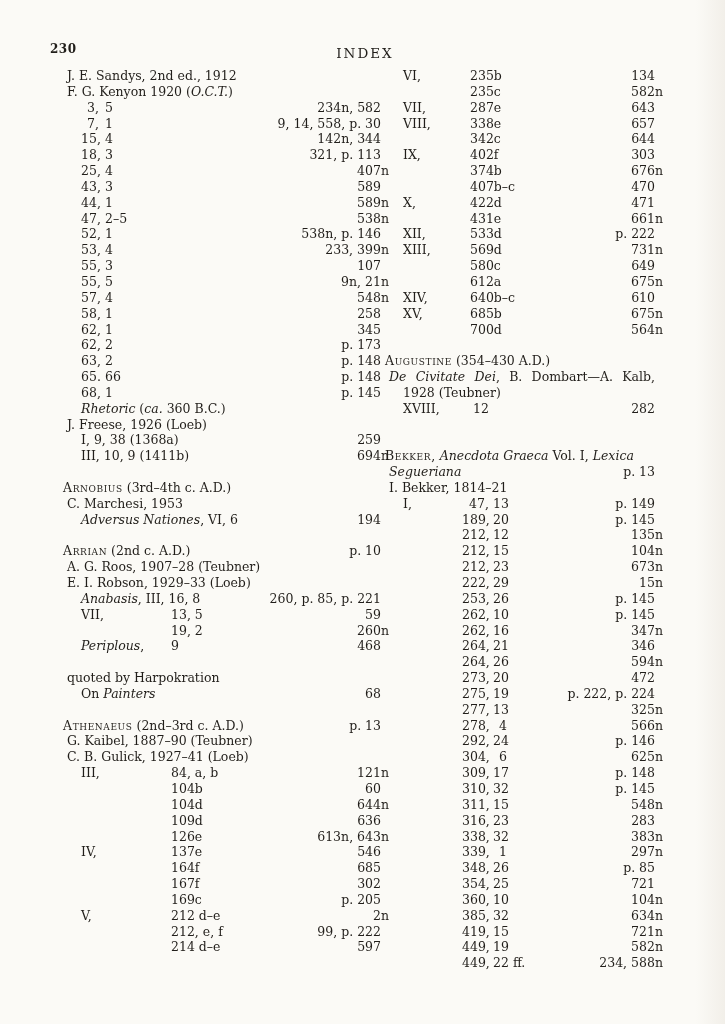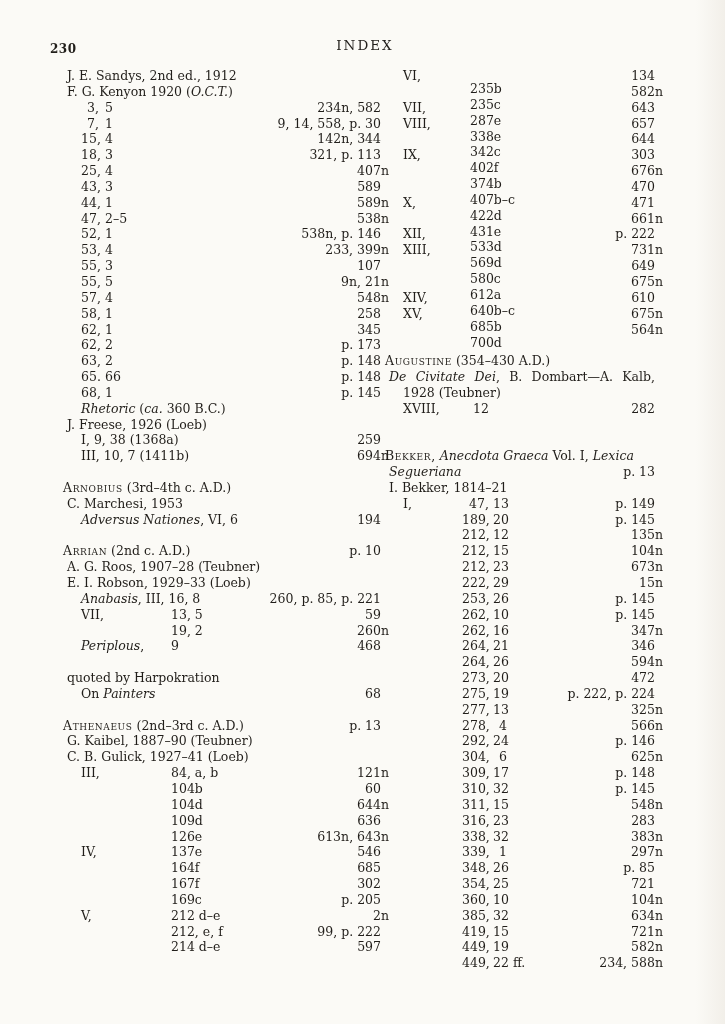--- a/index.html
+++ b/index.html
@@ -3,41 +3,41 @@
 <meta charset="utf-8">
 <style>
   html,body{margin:0;padding:0;}
   body{
     width:725px;height:1024px;position:relative;overflow:hidden;
     background:linear-gradient(90deg,#fbfaf6 0%,#fbfaf6 96%,#f2efe9 100%);
     font-family:"DejaVu Serif","Liberation Serif",serif;
     color:#211e1a;font-size:12.5px;
   }
   .page-num{position:absolute;left:50px;top:42px;font-weight:bold;font-size:12px;letter-spacing:.5px;}
-  .page-title{position:absolute;left:365px;top:37px;transform:translateX(-50%);font-size:13.5px;letter-spacing:2px;}
+  .page-title{position:absolute;left:365px;top:45px;transform:translateX(-50%);font-size:13.5px;letter-spacing:2px;}
   .col{position:absolute;top:68px;}
   .col-l{left:55px;width:334px;}
   .col-r{left:377px;width:286px;}
   .row{position:relative;height:15.85px;line-height:15.85px;}
   .row.spacer{height:15.85px;}
   .label{white-space:nowrap;display:inline-block;}
   .label.i0{padding-left:8px;}
   .label.i1{padding-left:12px;}
   .label.i2{padding-left:26px;}
   .label.just{display:block;white-space:normal;padding-right:8px;text-align:justify;text-align-last:justify;}
   .sc{font-variant:small-caps;letter-spacing:.6px;}
   .it{font-style:italic;}
   .val{position:absolute;right:8px;top:0;white-space:nowrap;}
   .nov{margin-right:-8px;}
   
   .col-l .nbox{position:absolute;left:26px;top:0;width:18px;text-align:right;white-space:nowrap;}
   .col-l .nrest{position:absolute;left:50px;top:0;white-space:nowrap;}
   
   .col-l .mid{position:absolute;left:88px;top:0;white-space:nowrap;margin-left:28px;}
-  .col-r .mid{position:absolute;left:93px;top:13px;white-space:nowrap;}
+  .col-r .mid{position:absolute;left:93px;top:0;white-space:nowrap;}
   
   .col-r .mnbox{position:absolute;left:85px;top:0;width:27px;text-align:right;white-space:nowrap;}
   .col-r .mrest{position:absolute;left:116px;top:0;width:14px;text-align:right;white-space:nowrap;}
 </style>
 </head>
 <body>
 
 <div class="page-num">230</div>
 <div class="page-title">INDEX</div>
 
@@ -135,21 +135,21 @@
       <span class="val">p. 148</span>
     </div>
     <div class="row">
       <span class="nbox">68,</span>
       <span class="nrest">1</span>
       <span class="val">p. 145</span>
     </div>
     <div class="row"><span class="label i2"><span class="it">Rhetoric</span><span> (</span><span class="it">ca.</span><span> 360 B.C.)</span></span></div>
     <div class="row"><span class="label i1"><span>J. Freese, 1926 (Loeb)</span></span></div>
     <div class="row"><span class="label i2"><span>I, 9, 38 (1368a)</span></span><span class="val">259</span></div>
-    <div class="row"><span class="label i2"><span>III, 10, 7 (1411b)</span></span><span class="val">694<span class="nov">n</span></span></div>
+    <div class="row"><span class="label i2"><span>III, 10, 9 (1411b)</span></span><span class="val">694<span class="nov">n</span></span></div>
     <div class="row spacer"></div>
     <div class="row"><span class="label i0"><span class="sc">Arnobius</span><span> (3rd–4th c. A.D.)</span></span></div>
     <div class="row"><span class="label i1"><span>C. Marchesi, 1953</span></span></div>
     <div class="row"><span class="label i2"><span class="it">Adversus Nationes</span><span>, VI, 6</span></span><span class="val">194</span></div>
     <div class="row spacer"></div>
     <div class="row"><span class="label i0"><span class="sc">Arrian</span><span> (2nd c. A.D.)</span></span><span class="val">p. 10</span></div>
     <div class="row"><span class="label i1"><span>A. G. Roos, 1907–28 (Teubner)</span></span></div>
     <div class="row"><span class="label i1"><span>E. I. Robson, 1929–33 (Loeb)</span></span></div>
     <div class="row"><span class="label i2"><span class="it">Anabasis</span><span>, III, 16, 8</span></span><span class="val">260, p. 85, p. 221</span></div>
     <div class="row"><span class="label i2"><span>VII,</span></span><span class="mid">13, 5</span><span class="val">59</span></div>

